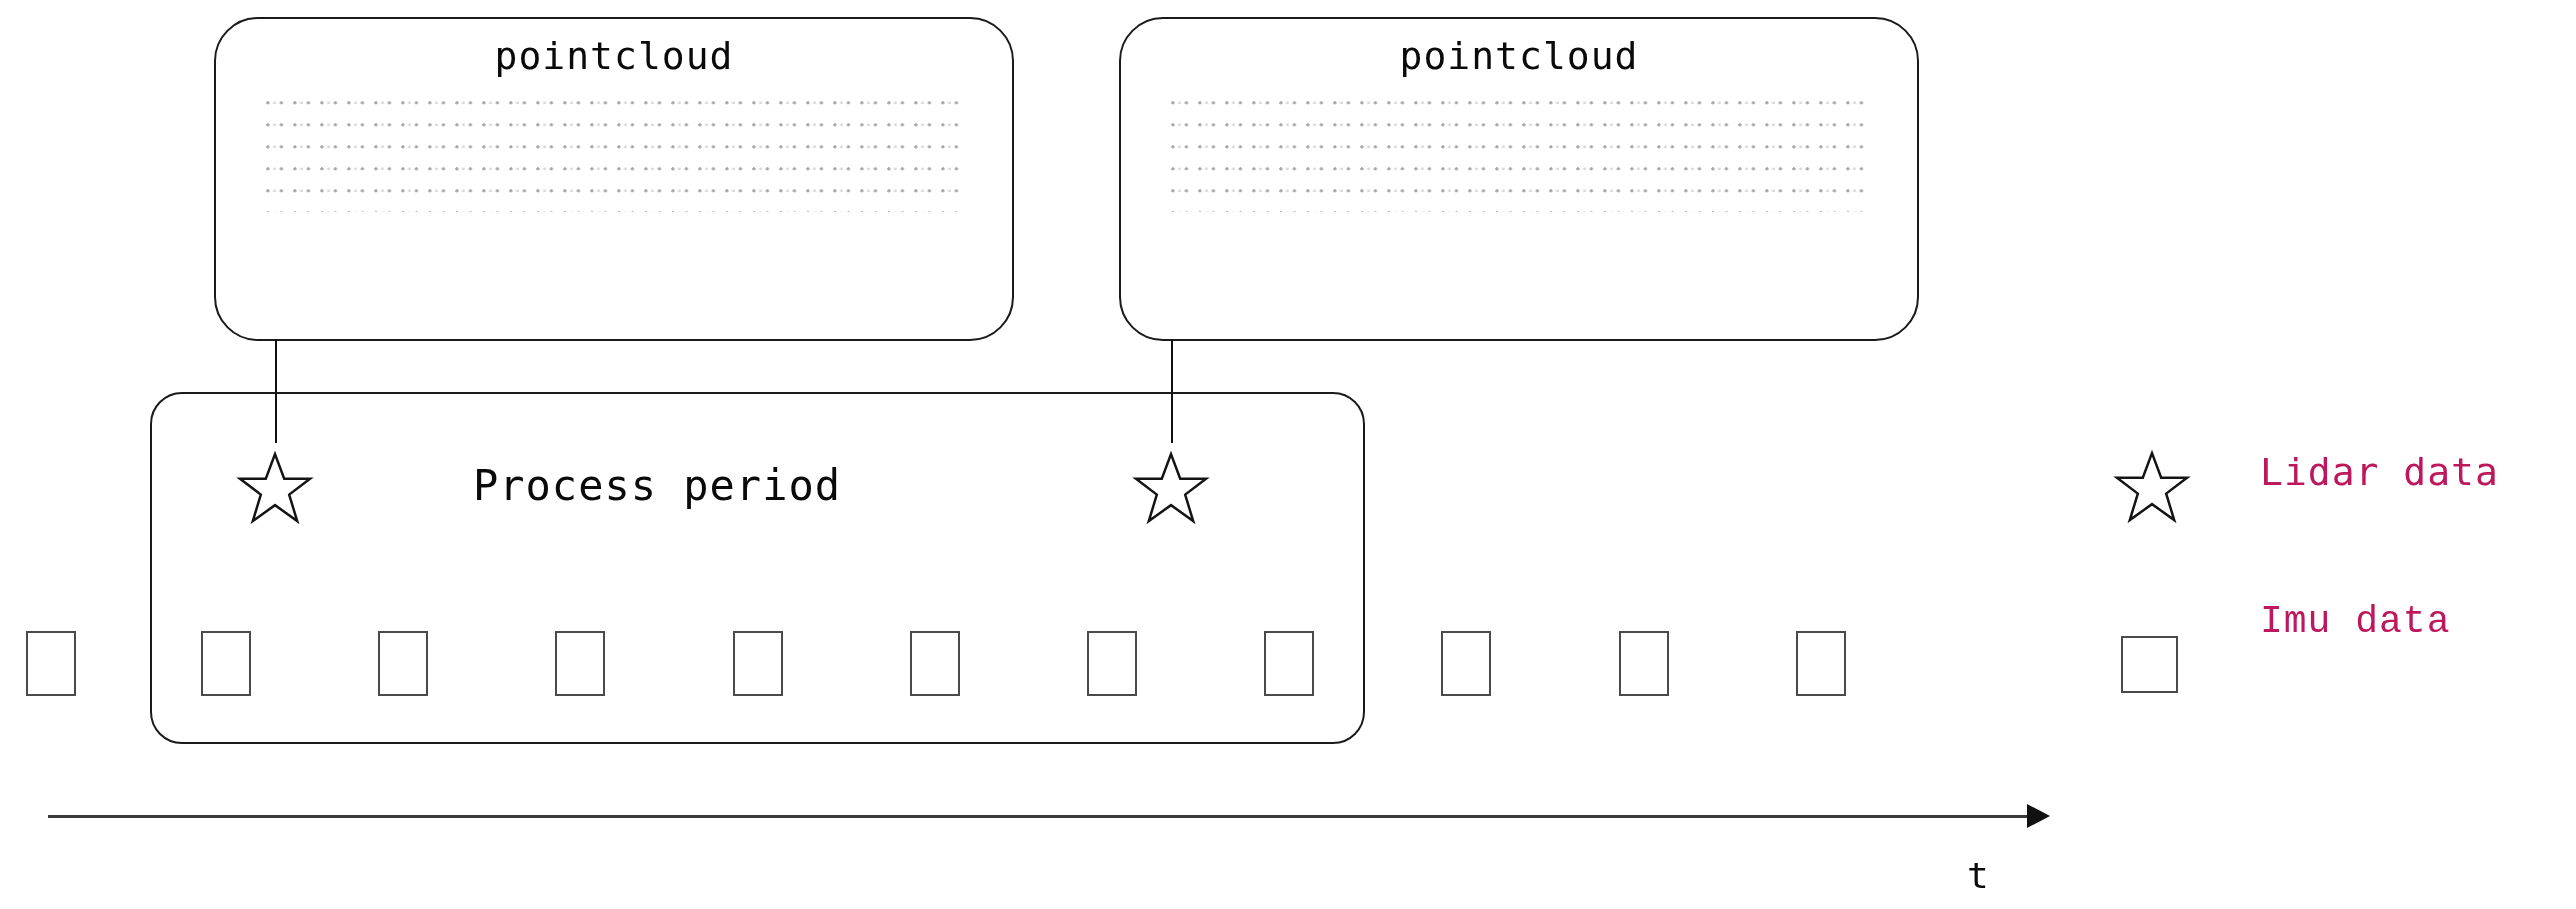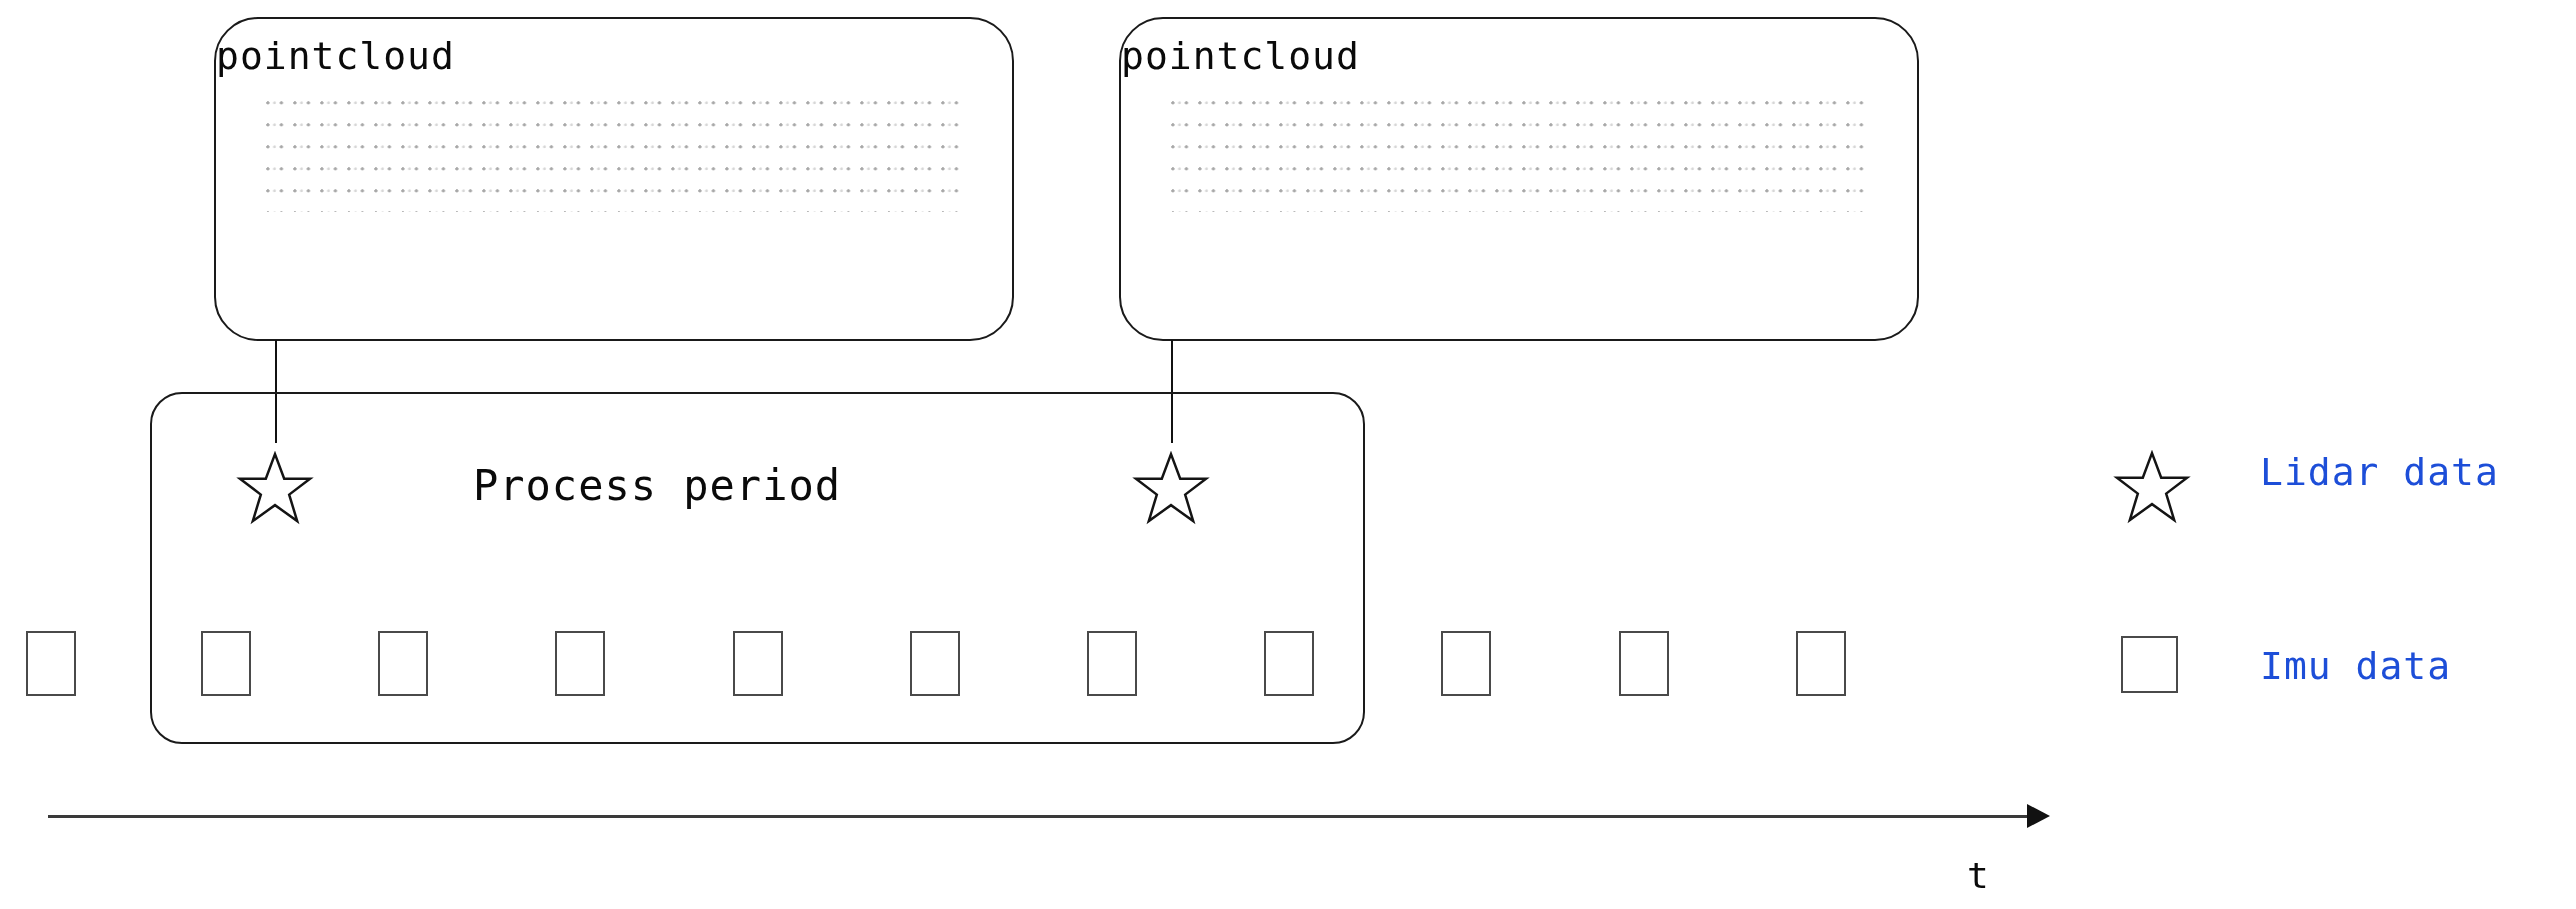--- a/index.html
+++ b/index.html
@@ -23,21 +23,21 @@
     position: absolute;
     box-sizing: border-box;
     border: 2.4px solid #1a1a1a;
     border-radius: 44px;
     background: #ffffff;
   }
   .pc-title {
     position: absolute;
     left: 0; right: 0;
     top: 15.2px;
-    text-align: left;
+    text-align: center;
     font-size: 38px;
     letter-spacing: 1px;
     color: #0a0a0a;
     white-space: nowrap;
   }
   .pc-dots {
     position: absolute;
     left: 50px;
     right: 50px;
     top: 82px;
@@ -104,21 +104,21 @@
     font-size: 36px;
     color: #0a0a0a;
   }
 
   
   .legend-row { position: absolute; }
   .legend-text {
     position: absolute;
     font-size: 38px;
     letter-spacing: 1px;
-    color: #1d4ed8;
+    color: #be185d;
     white-space: nowrap;
   }
 </style>
 </head>
 <body>
 
 <div id="stage">
 
   <div class="pc-box" id="pcbox0" style="left: 214px; top: 17px; width: 800px; height: 324px;">
     <div class="pc-title">pointcloud</div>
@@ -168,16 +168,16 @@
   <div class="legend-row" id="leg0icon" style="left: 2113px; top: 450px;">
     <svg viewBox="0 0 100 95" width="78" height="74" aria-hidden="true">
       <polygon points="50,4 61.8,35.5 95,35.5 68.2,56 78.5,90 50,69.5 21.5,90 31.8,56 5,35.5 38.2,35.5" fill="none" stroke="#141414" stroke-width="3.2" stroke-linejoin="miter"></polygon>
     </svg>
   </div>
   <div class="legend-text" id="leg0text" style="left: 2260px; top: 450px;">Lidar data</div>
 
   <div class="legend-row" id="leg1icon" style="left: 2121px; top: 636px;">
     <div class="imu-sq" style="position:relative;width:57px;height:57px;"></div>
   </div>
-  <div class="legend-text" id="leg1text" style="left: 2260px; top: 644px;">Imu data</div>
+  <div class="legend-text" id="leg1text" style="left: 2260px; top: 600px; font-family: Liberation Mono, monospace;">Imu data</div>
 
 </div>
 
 
 </body></html>

